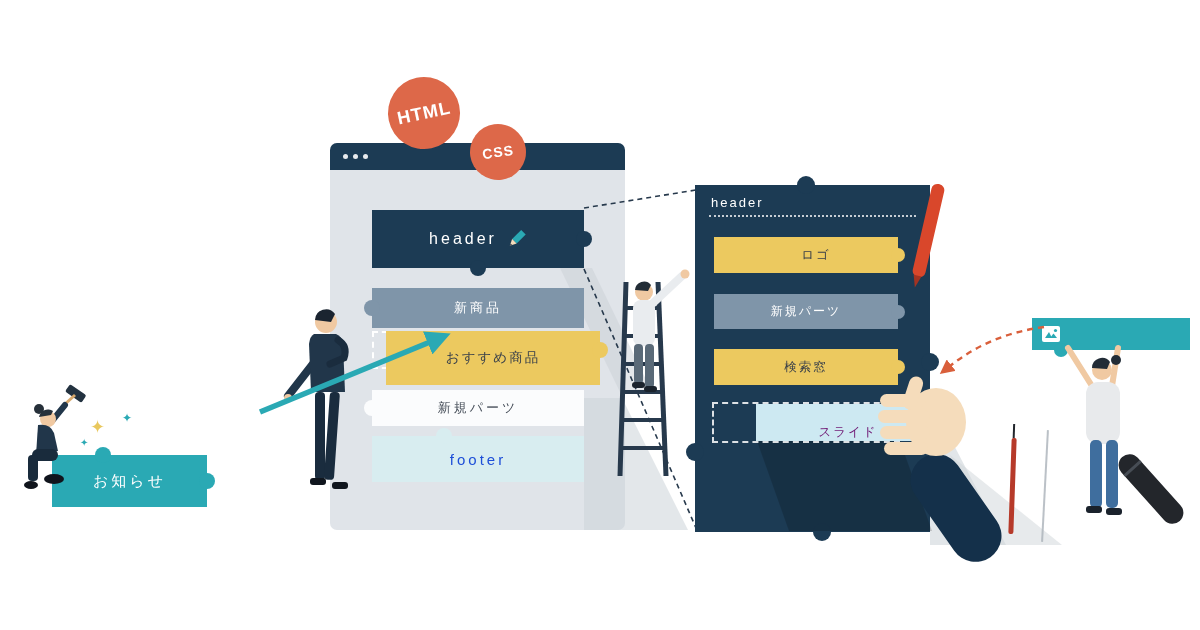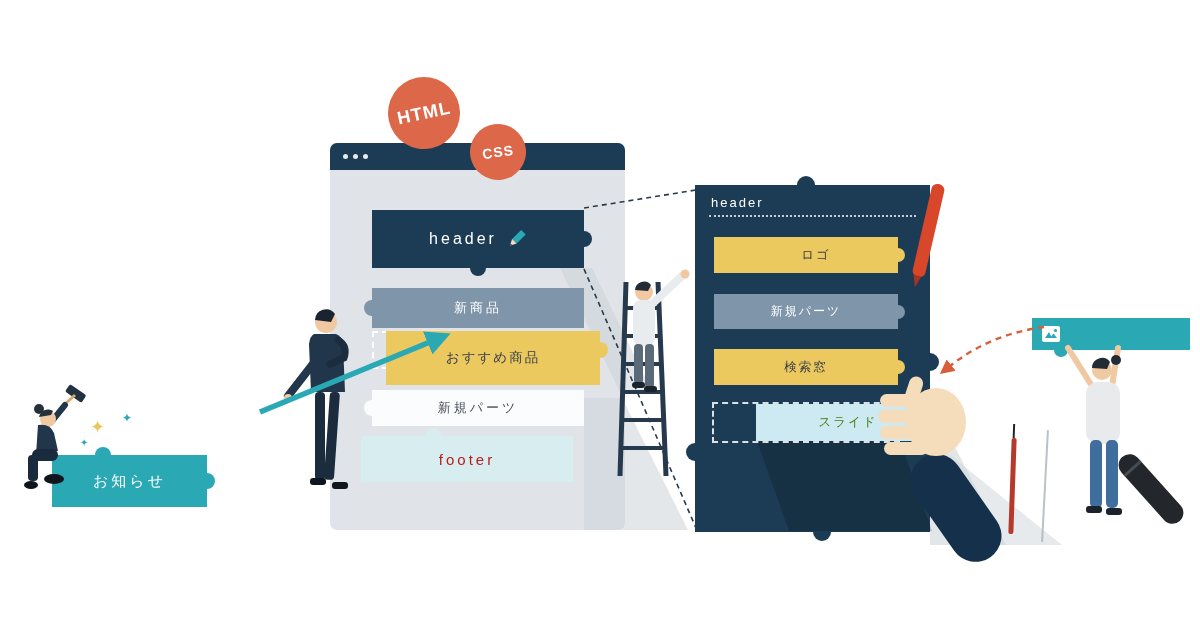--- a/index.html
+++ b/index.html
@@ -17,36 +17,36 @@
   
   .piece{position:absolute;display:flex;align-items:center;justify-content:center;background:var(--c);box-sizing:border-box;}
   .nub{position:absolute;border-radius:50%;background:var(--c);}
   .n16{width:16px;height:16px;} .n14{width:14px;height:14px;} .n18{width:18px;height:18px;}
 
   .p-header{left:372px;top:210px;width:212px;height:58px;--c:#1c3b54;color:#fff;font-size:16px;letter-spacing:3px;z-index:5;}
   .p-shin{left:372px;top:288px;width:212px;height:40px;--c:#7f95a9;color:#fff;font-size:13px;letter-spacing:3px;z-index:5;}
   .slot-osusume{left:372px;top:331px;width:212px;height:38px;border:2px dashed #ffffff;background:transparent;z-index:5;}
   .p-osusume{left:386px;top:331px;width:214px;height:54px;--c:#ecc95f;color:#39404a;font-size:13.5px;letter-spacing:2px;font-weight:500;z-index:5;}
   .p-oshirase{left:372px;top:390px;width:212px;height:36px;--c:#fbfcfd;color:#444c57;font-size:13px;letter-spacing:3px;z-index:5;}
-  .p-footer{left:361px;top:436px;width:212px;height:46px;--c:#d8edf0;color:#b91c1c;font-size:15px;letter-spacing:3px;z-index:5;}
+  .p-footer{left:372px;top:436px;width:212px;height:46px;--c:#d8edf0;color:#1d4ed8;font-size:15px;letter-spacing:3px;z-index:5;}
 
   
   .panel{position:absolute;left:695px;top:185px;width:235px;height:347px;background:#1c3b54;z-index:5;--c:#1c3b54;}
   .panel-title{color:#fff;font-size:13px;letter-spacing:2px;padding:10px 16px 5px 16px;}
   .panel-rule{border-bottom:2px dotted rgba(255,255,255,.75);margin:0 14px;}
   .panel .nub-top{left:102px;top:-9px;}
   .panel .nub-right{right:-9px;top:168px;}
   .panel .nub-bottom{left:118px;bottom:-9px;}
   .panel .nub-left{left:-9px;top:258px;}
 
   .q-logo{left:714px;top:237px;width:184px;height:36px;--c:#ecc95f;color:#3a4049;font-size:12.5px;letter-spacing:2px;z-index:6;padding-left:20px;}
   .q-contact{left:714px;top:294px;width:184px;height:35px;--c:#7f95a9;color:#fff;font-size:12px;letter-spacing:2px;z-index:6;}
   .q-search{left:714px;top:349px;width:184px;height:36px;--c:#ecc95f;color:#3a4049;font-size:12.5px;letter-spacing:2px;z-index:6;}
   .q-slot{left:712px;top:402px;width:188px;height:41px;border:2px dashed rgba(255,255,255,.85);background:transparent;z-index:6;}
-  .q-slide{left:756px;top:404px;width:184px;height:37px;--c:#cde9f2;color:#4d7c0f;font-size:12.5px;letter-spacing:2px;z-index:6;}
+  .q-slide{left:756px;top:404px;width:184px;height:37px;--c:#cde9f2;color:#701a75;font-size:12.5px;letter-spacing:2px;z-index:6;align-items:flex-end;}
   .q-image{left:714px;top:456px;width:184px;height:35px;--c:#98a3ac;background:linear-gradient(100deg,#98a3ac 52%,#7d8791 52%);color:#323a44;font-size:12.5px;letter-spacing:2px;z-index:6;gap:8px;}
 
   
   .left-piece{left:52px;top:455px;width:155px;height:52px;--c:#2aa9b4;color:#fff;font-size:15px;letter-spacing:3px;z-index:5;}
   
   .lift-bar{left:1032px;top:318px;width:158px;height:32px;--c:#2aa9b4;z-index:6;display:flex;align-items:center;justify-content:flex-start;padding-left:10px;}
 
   
   .badge{position:absolute;border-radius:50%;background:#dd6849;color:#fff;display:flex;align-items:center;justify-content:center;z-index:6;font-weight:bold;}
   .badge-html{left:388px;top:77px;width:72px;height:72px;font-size:18px;letter-spacing:1px;transform:rotate(-12deg);}

